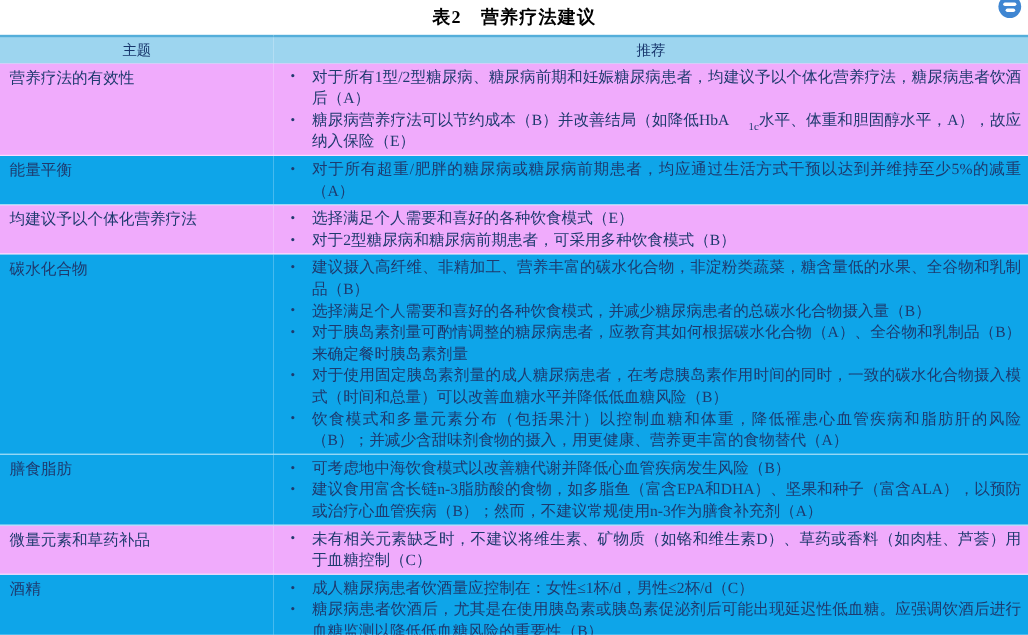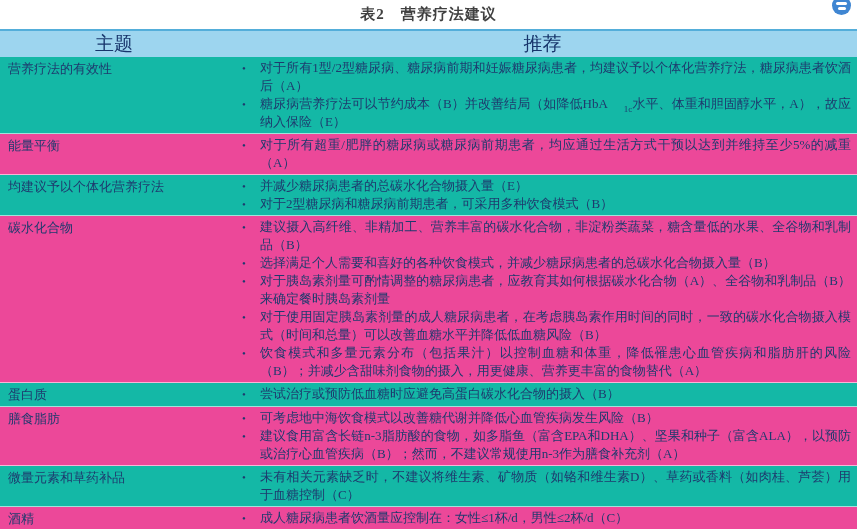--- a/index.html
+++ b/index.html
@@ -5,36 +5,36 @@
   html,body { margin:0; padding:0; background:#ffffff; }
   body {
     width:857px; height:529px; overflow:hidden;
     font-family:"Liberation Serif","DejaVu Serif",serif;
     color:#1e3a6e;
   }
   .page { position:relative; width:857px; padding-top:3px; box-sizing:border-box; }
 
   .title {
     font-size:15px; font-weight:bold; text-align:center;
-    margin:2px 0 5px 0; letter-spacing:1px; color:#404040;
+    margin:2px 0 5px 0; letter-spacing:1px; color:#000000;
   }
 
   table.nutri {
     width:857px; border-collapse:collapse; table-layout:fixed;
     font-size:13px;
   }
   col.c-topic { width:228px; }
   thead th {
     background:#9dd5ef;
     border-top:2px solid #54aeda;
-    height:22px; font-weight:normal; font-size:19px;
+    height:22px; font-weight:normal; font-size:12px;
     color:#17356b; text-align:center; padding:0;
   }
-  tbody td { vertical-align:top; padding:2px 0 2px 0; line-height:18px; background:#14b8a6; }
-  tbody tr.blue td { background:#ec4899; }
+  tbody td { vertical-align:top; padding:2px 0 2px 0; line-height:18px; background:#f0abfc; }
+  tbody tr.blue td { background:#0ea5e9; }
   tbody tr { border-bottom:1px solid rgba(255,255,255,0.6); }
   td.topic { padding-left:8px; padding-top:3px; }
 
   .item { display:flex; }
   .bullet { flex:0 0 32px; text-align:center; font-size:11px; line-height:18px; }
   .txt { flex:1 1 auto; padding-right:6px; text-align:justify; }
   sub { font-size:9px; line-height:0;margin-left:16px; }
 
   .watermark {
     position:absolute; top:-4px; right:6px; width:19px; height:19px;
@@ -86,21 +86,21 @@
               <span class="bullet">•</span>
               <span class="txt">对于所有超重/肥胖的糖尿病或糖尿病前期患者，均应通过生活方式干预以达到并维持至少5%的减重（A）</span>
             </div>
           </td>
   </tr>
         <tr>
     <td class="topic">均建议予以个体化营养疗法</td>
     <td class="rec">
             <div class="item">
               <span class="bullet">•</span>
-              <span class="txt">并减少糖尿病患者的总碳水化合物摄入量（E）</span>
+              <span class="txt">选择满足个人需要和喜好的各种饮食模式（E）</span>
             </div>
             <div class="item">
               <span class="bullet">•</span>
               <span class="txt">对于2型糖尿病和糖尿病前期患者，可采用多种饮食模式（B）</span>
             </div>
           </td>
   </tr>
         <tr class="blue">
     <td class="topic">碳水化合物</td>
     <td class="rec">
@@ -116,29 +116,20 @@
               <span class="bullet">•</span>
               <span class="txt">对于胰岛素剂量可酌情调整的糖尿病患者，应教育其如何根据碳水化合物（A）、全谷物和乳制品（B）来确定餐时胰岛素剂量</span>
             </div>
             <div class="item">
               <span class="bullet">•</span>
               <span class="txt">对于使用固定胰岛素剂量的成人糖尿病患者，在考虑胰岛素作用时间的同时，一致的碳水化合物摄入模式（时间和总量）可以改善血糖水平并降低低血糖风险（B）</span>
             </div>
             <div class="item">
               <span class="bullet">•</span>
               <span class="txt">饮食模式和多量元素分布（包括果汁）以控制血糖和体重，降低罹患心血管疾病和脂肪肝的风险（B）；并减少含甜味剂食物的摄入，用更健康、营养更丰富的食物替代（A）</span>
-            </div>
-          </td>
-  </tr>
-        <tr>
-    <td class="topic">蛋白质</td>
-    <td class="rec">
-            <div class="item">
-              <span class="bullet">•</span>
-              <span class="txt">尝试治疗或预防低血糖时应避免高蛋白碳水化合物的摄入（B）</span>
             </div>
           </td>
   </tr>
         <tr class="blue">
     <td class="topic">膳食脂肪</td>
     <td class="rec">
             <div class="item">
               <span class="bullet">•</span>
               <span class="txt">可考虑地中海饮食模式以改善糖代谢并降低心血管疾病发生风险（B）</span>
             </div>

